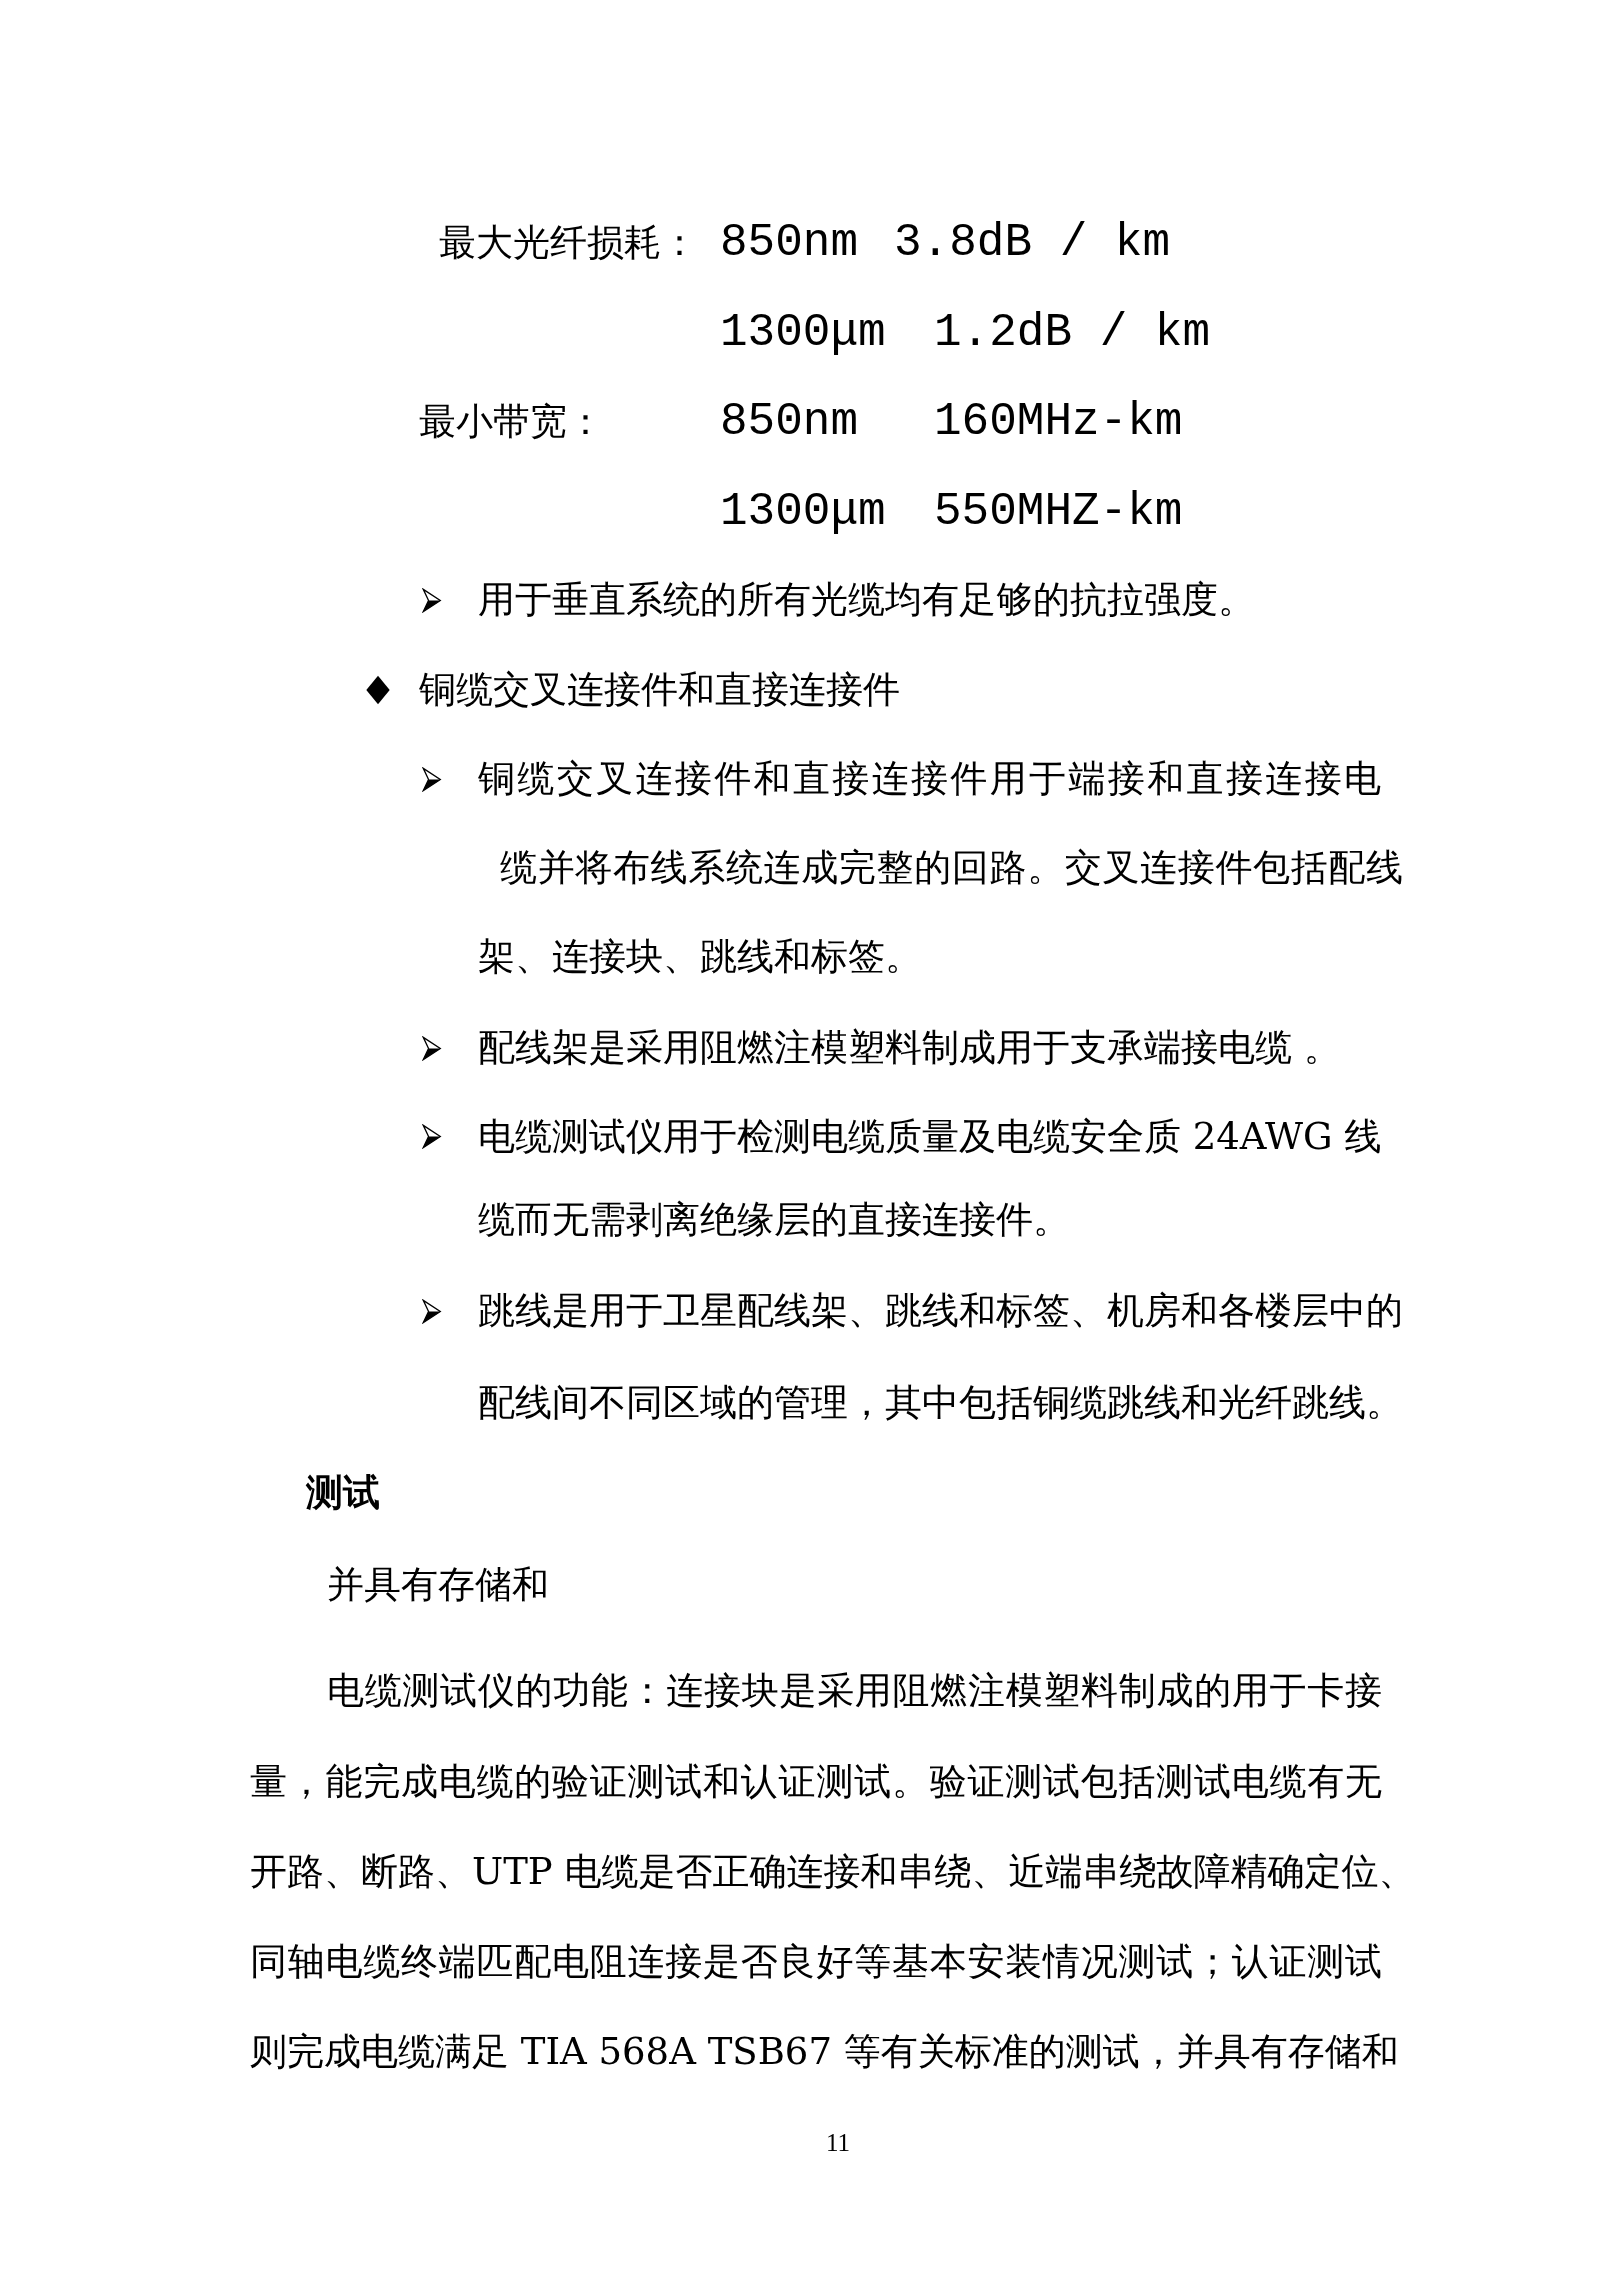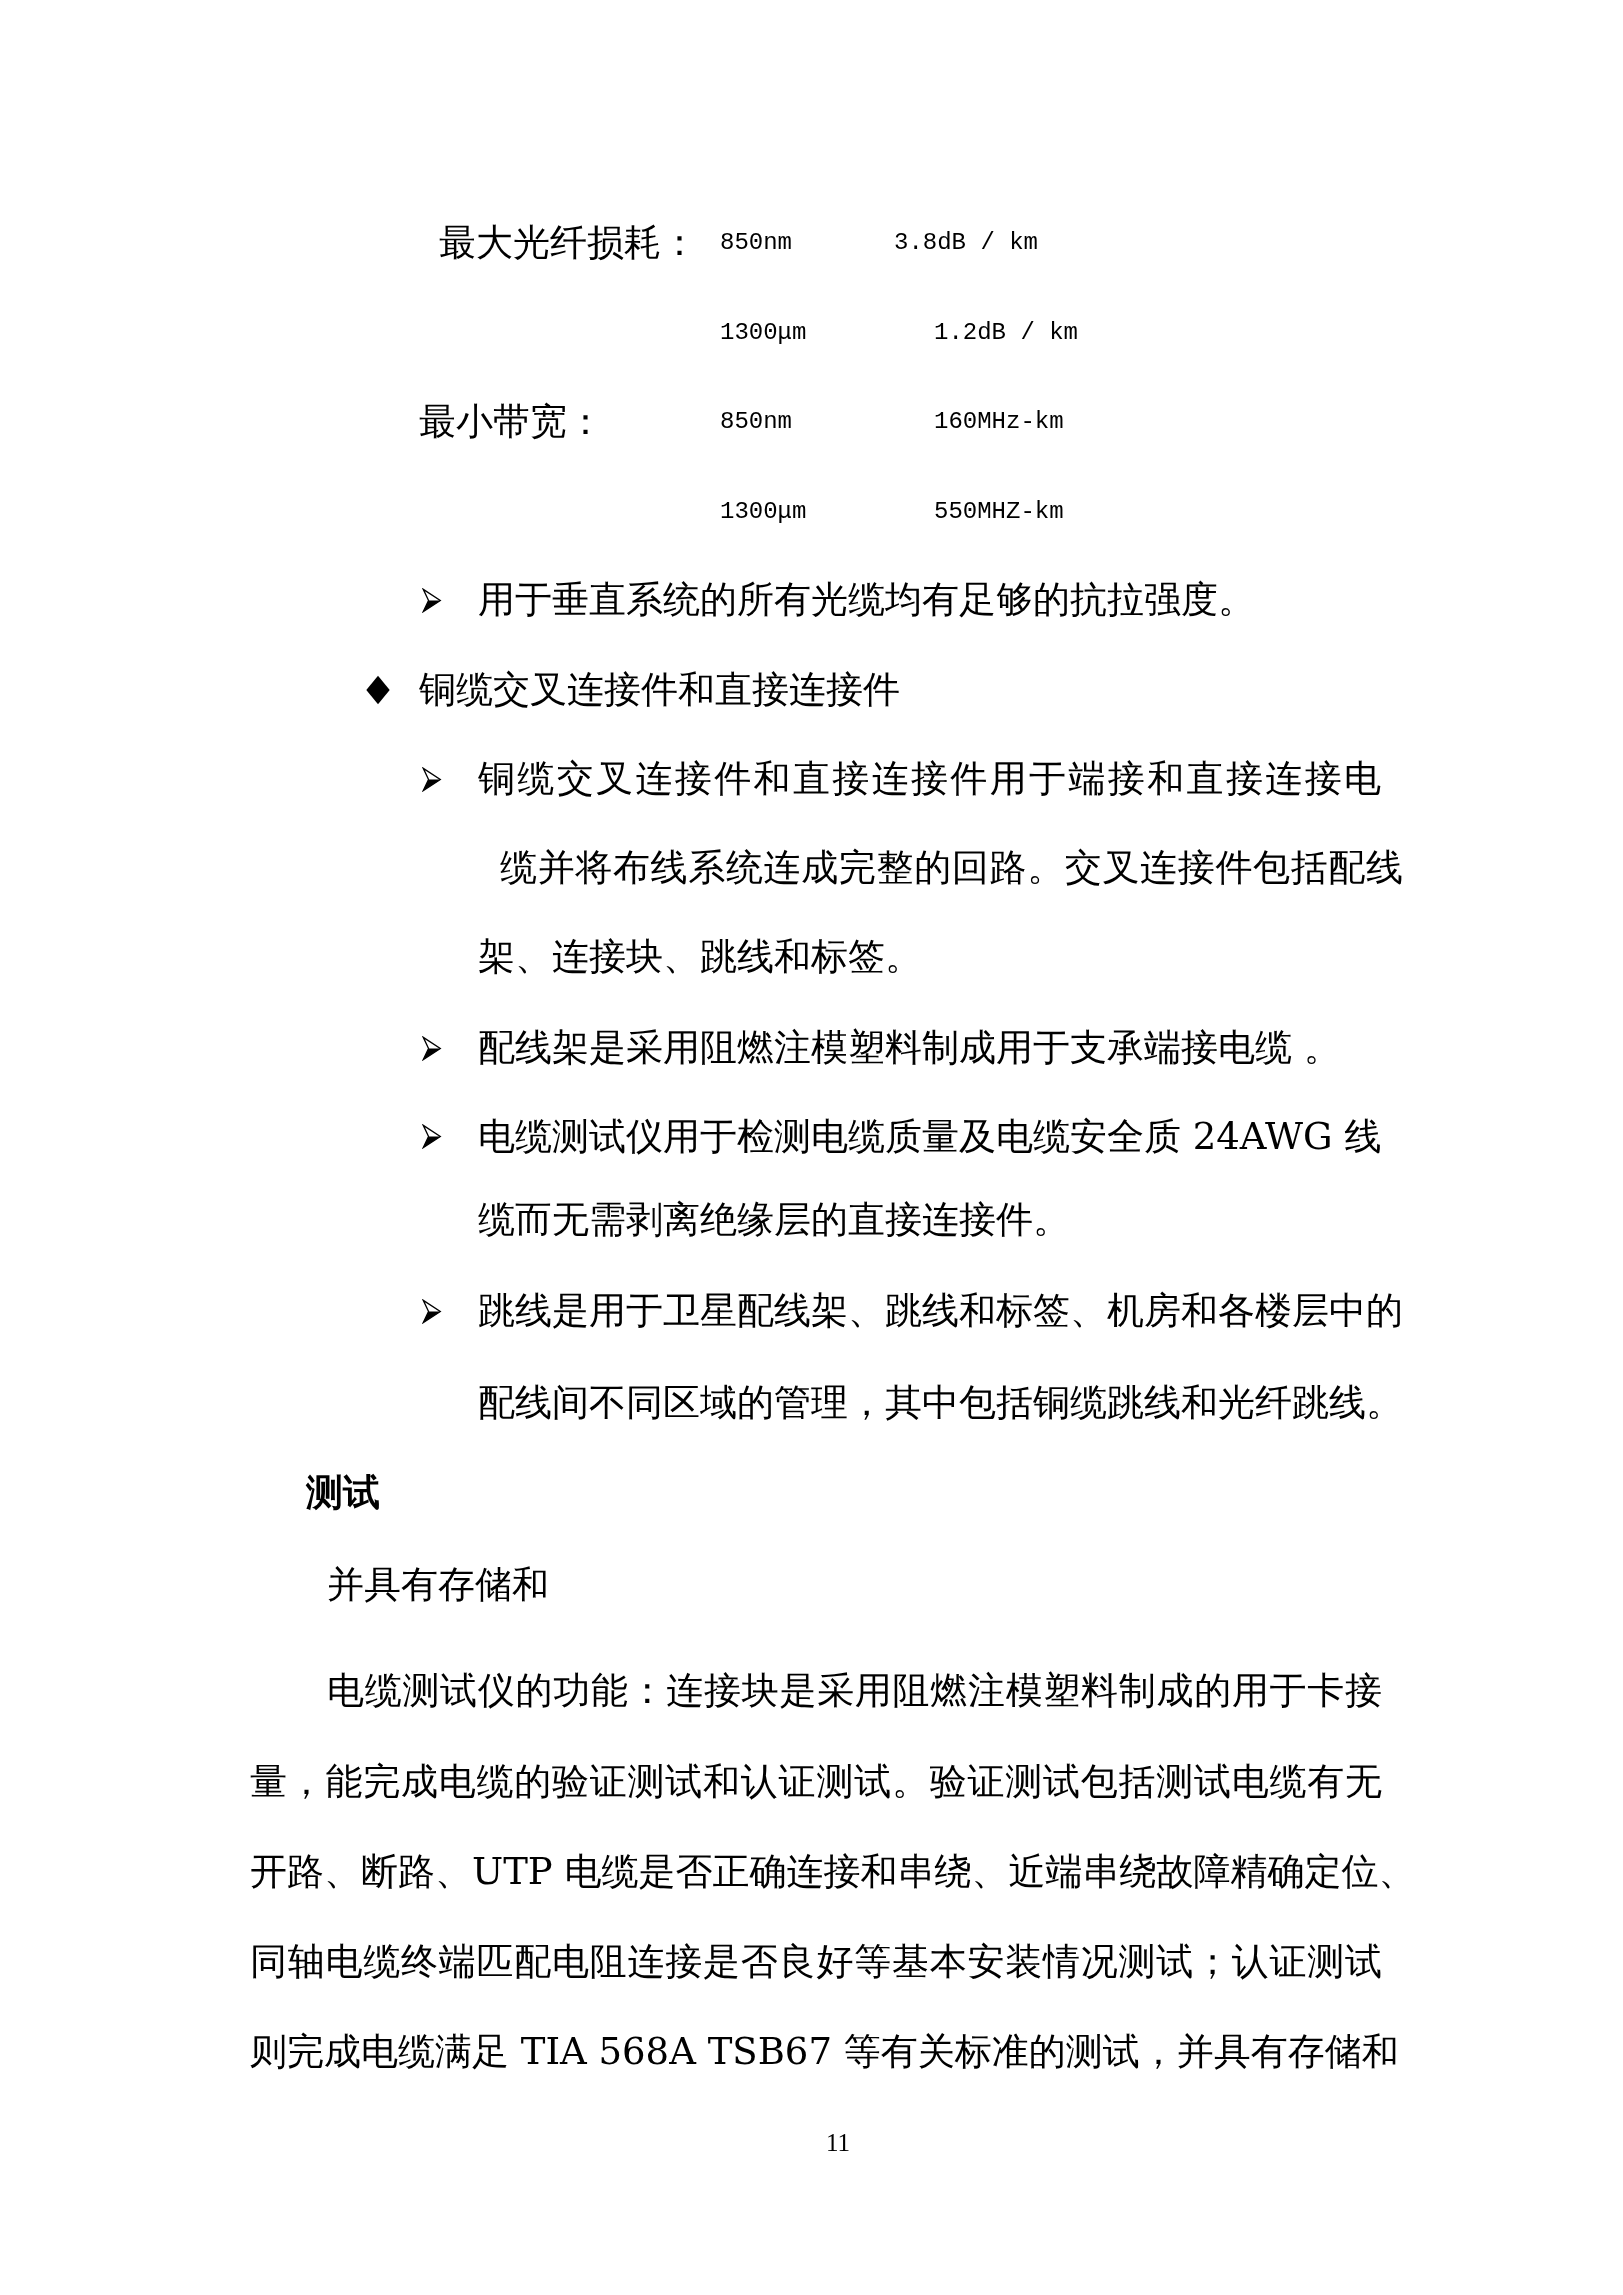--- a/index.html
+++ b/index.html
@@ -6,21 +6,21 @@
   body {
     width: 1623px; height: 2295px; position: relative; overflow: hidden;
     font-family: "DejaVu Serif", "Liberation Serif", serif;
     color: #000000;
   }
   .ln {
     position: absolute; white-space: nowrap;
     font-size: 37px; line-height: 46px; height: 46px;
     font-family: "DejaVu Serif", "Liberation Serif", serif;
   }
-  .mono { font-family: "Liberation Mono", "DejaVu Sans Mono", monospace; font-size: 24px; }
+  .mono { font-family: "Liberation Mono", "DejaVu Sans Mono", monospace; font-size: 46px; }
   .bold { font-weight: bold; font-family: "DejaVu Sans", "Liberation Sans", sans-serif; }
   .arrow {
     position: absolute; width: 19.6px; height: 25px;
   }
   .diamond {
     position: absolute; width: 26px; height: 30px;
   }
   .justify { text-align: justify; text-align-last: justify; width: 1132px; }
   .pageno { font-family: "Liberation Serif", "DejaVu Serif", serif; font-size: 25px; }
 </style>

